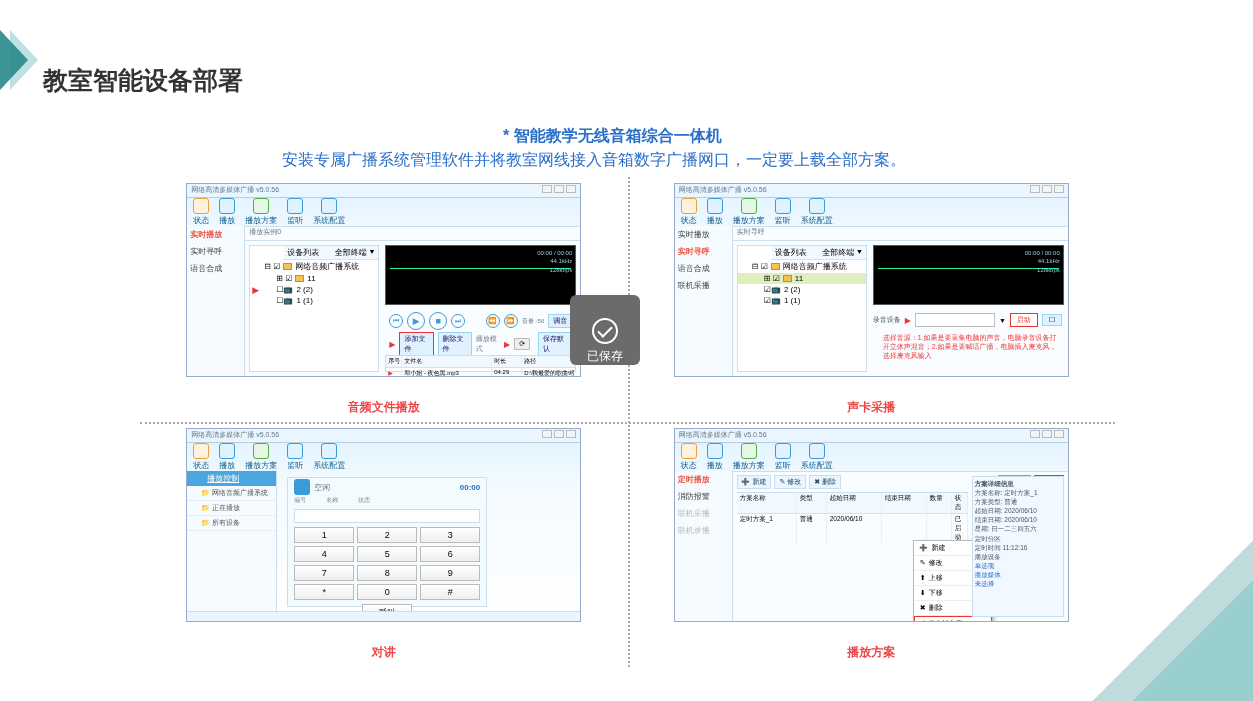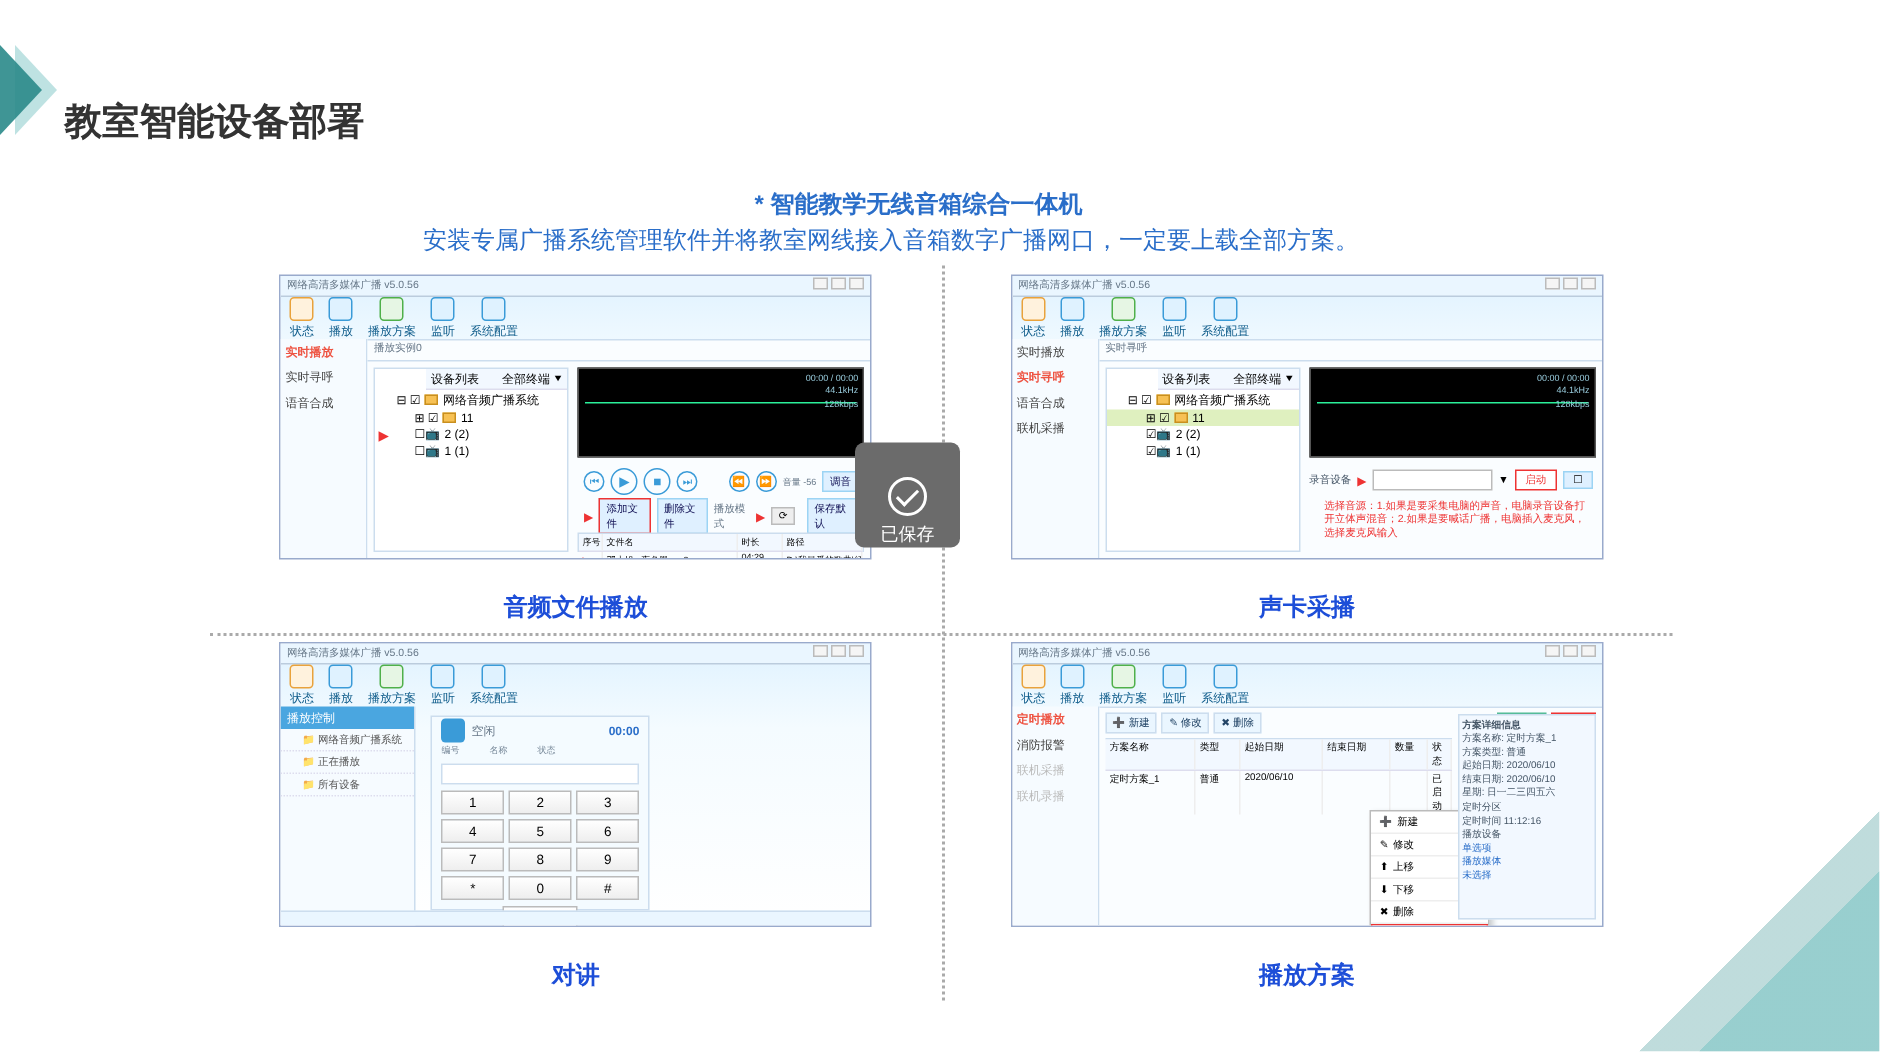--- a/index.html
+++ b/index.html
@@ -88,23 +88,23 @@
     flex-direction: column;
     align-items: center;
     justify-content: flex-start;
     padding: 6px 20px;
   }
   .cell.tl { top:0; left:0; }
   .cell.tr { top:0; left:50%; }
   .cell.bl { top:50%; left:0; }
   .cell.br { top:50%; left:50%; }
   .caption {
-    font-size: 16px;
+    font-size: 12px;
     font-weight: bold;
-    color: #1d4ed8;
+    color: #ef4444;
     margin-top: 22px;
   }
   
   .win {
     width: 395px;
     height: 200px;
     border: 1px solid #9ac;
     background: linear-gradient(#dff2ff, #f4fbff 30%, #fff);
     font-size: 8px;
     position: relative;
@@ -198,25 +198,25 @@
   .bluebtn2 { padding:1px 6px; background:#dff0ff; border:1px solid #9cd4f4; font-size:7px;}
   .redtext {
     position:absolute; left:150px; top:106px; right:10px;
     color:#e33; font-size:7px; line-height:1.3;
   }
   
   .bl-side {
     position:absolute; left:0; top:42px; width:90px; bottom:0;
     background:#f6fbff; border-right:1px solid #cde;
   }
-  .bl-side .hdr { background:#4aa6e0; color:#fff; font-size:8px; padding:2px 4px;}
+  .bl-side .hdr { background:#4aa6e0; color:#fff; font-size:8px; padding:2px 20px;text-decoration:underline;}
   .bl-side .row { padding:2px 4px 2px 14px; font-size:7px; color:#555; border-bottom:1px dotted #dde;}
   .bl-side .row.f::before{content:"📁"; font-size:7px; margin-right:2px;}
   .intercom {
-    position:absolute; left:100px; top:48px; width:146px; height:130px;
+    position:absolute; left:100px; top:48px; width:200px; height:130px;
     border:1px solid #cde; background:#f4fbff;
   }
   .ic-hdr { height:18px; display:flex; justify-content:space-between; align-items:center; padding:0 6px; font-size:8px; color:#678;}
   .mic { width:16px;height:16px;background:#3a9bd8;border-radius:3px;}
   .timer { color:#2a6ec9; font-weight:bold;}
   .lcd { margin:4px 6px; height:14px; border:1px solid #cde; background:#fff;}
   .keypad { display:grid; grid-template-columns:repeat(3,1fr); gap:3px; padding:0 6px;}
   .key { border:1px solid #bbb; background:linear-gradient(#fff,#eee); text-align:center; font-size:9px; padding:2px 0;}
   .callbtn { margin:4px auto 0; width:50px; padding:2px 0; border:1px solid #bbb; background:linear-gradient(#fff,#eee); text-align:center; font-size:8px;}
   

